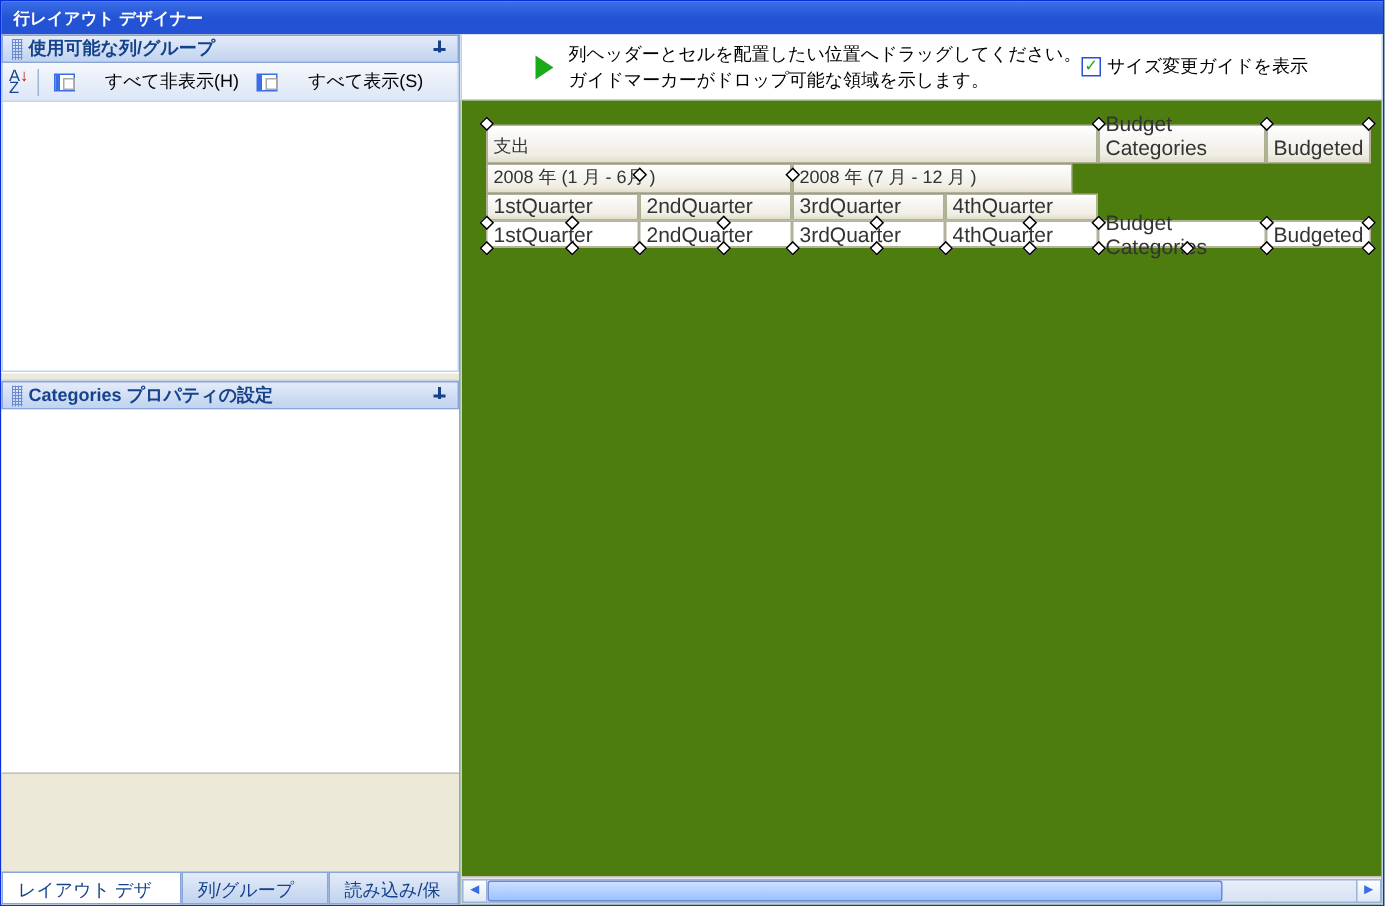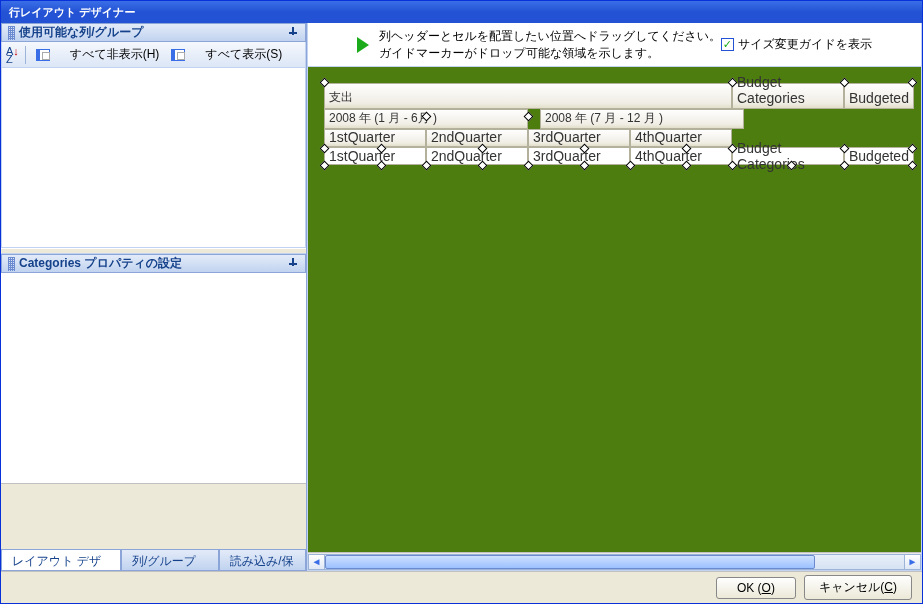--- a/index.html
+++ b/index.html
@@ -125,21 +125,21 @@
           <div class="colhdr" style="left:424px;top:16px;width:112px;height:26px">
               <span class="small">Budget Categories</span>
             </div>
           <div class="colhdr" style="left:536px;top:16px;width:70px;height:26px">
               <span class="small">Budgeted</span>
             </div>
 
           <div class="colhdr" style="left:16px;top:42px;width:204px;height:20px;align-items:center">
               <span>2008 年 (1 月 - 6月 )</span>
             </div>
-          <div class="colhdr" style="left:232px;top:42px;width:204px;height:20px;align-items:center">
+          <div class="colhdr" style="left:220px;top:42px;width:187px;height:20px;align-items:center">
               <span>2008 年 (7 月 - 12 月 )</span>
             </div>
 
           <div class="colhdr" style="left:16px;top:62px;width:102px;height:18px;align-items:center">
               <span class="small">1stQuarter</span>
             </div>
           <div class="colhdr" style="left:118px;top:62px;width:102px;height:18px;align-items:center">
               <span class="small">2ndQuarter</span>
             </div>
           <div class="colhdr" style="left:220px;top:62px;width:102px;height:18px;align-items:center">
@@ -198,17 +198,13 @@
         <div class="hscroll">
           <div class="sbbtn">◄</div>
           <div class="sbtrack">
               <div class="sbthumb"></div>
             </div>
           <div class="sbbtn">►</div>
         </div>
       </div>
     </div>
   </div>
-  <div class="footer">
-    <div class="dlgbtn"><span>OK (<u>O</u>)</span></div>
-    <div class="dlgbtn"><span>キャンセル(<u>C</u>)</span></div>
-  </div>
 </div>
 
 </body></html>

